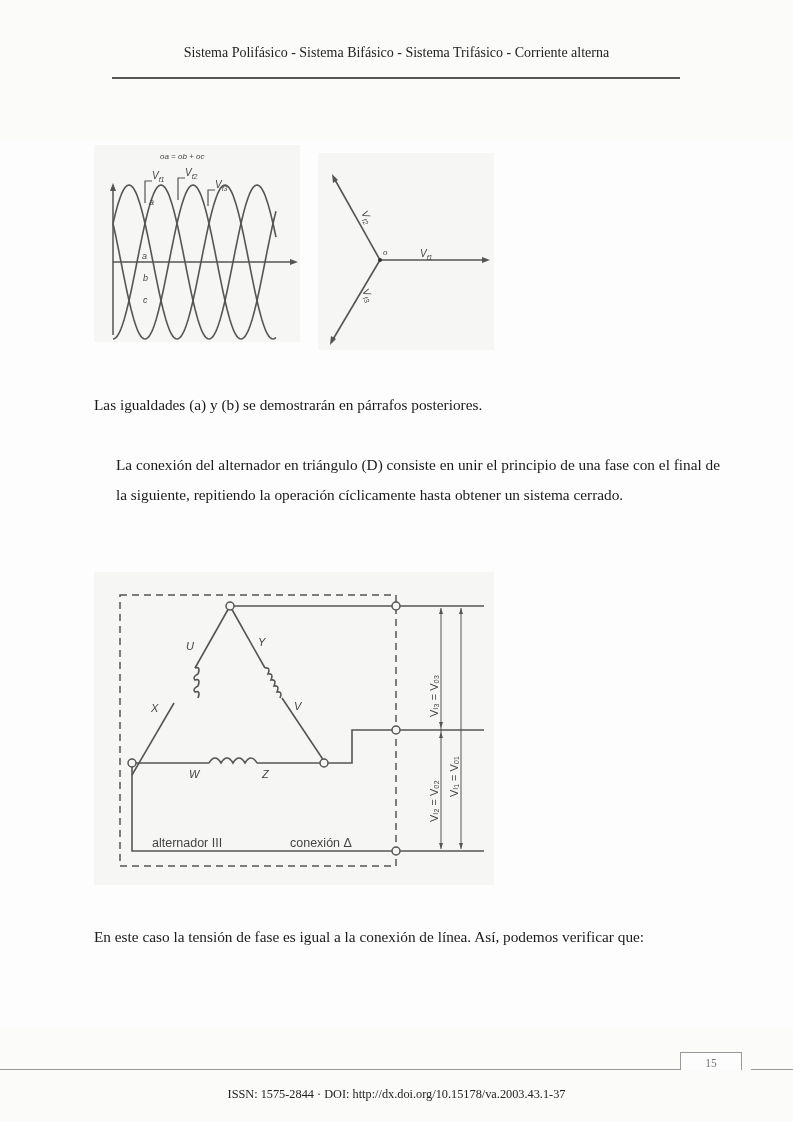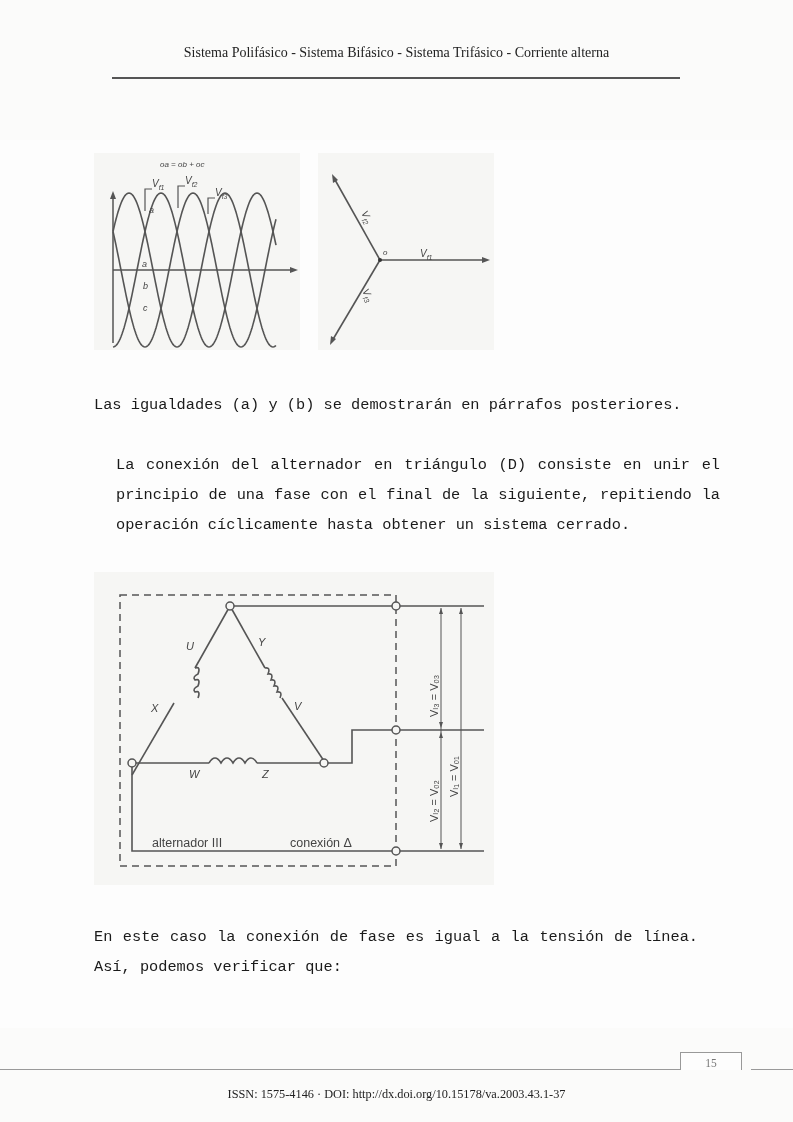--- a/index.html
+++ b/index.html
@@ -14,27 +14,27 @@
   #footer-band { top:1028px; height:94px; }
   #header-title {
     position:absolute; top:45px; left:0; width:793px; text-align:center;
     font-size:14px; color:#222;
   }
   #header-rule {
     position:absolute; top:77px; left:112px; width:568px; height:2px; background:#555;
   }
   .para {
     position:absolute; left:94px; width:604px;
-    font-size:15.3px; line-height:30px; text-align:justify; color:#1a1a1a;font-family:Liberation Mono, monospace;
+    font-size:15.3px; line-height:30px; text-align:justify; color:#1a1a1a;
   }
   #p1 { top:390px; }
   #p2 { top:450px;margin-left:22px; }
   #p3 { top:922px; }
   .figure { position:absolute; background:#f6f6f4; }
-  #fig-waves { left:94px; top:153px; width:206px; height:197px; }
+  #fig-waves { left:94px; top:145px; width:206px; height:197px; }
   #fig-phasor { left:318px; top:153px; width:176px; height:197px; }
   #fig-delta { left:94px; top:572px; width:400px; height:313px; }
   .figure svg { position:absolute; left:0; top:0; }
   .figure text { font-family: "Liberation Sans", "DejaVu Sans", sans-serif; fill:#444; }
   #footer-rule-left { position:absolute; top:1069px; left:0; width:690px; height:1px; background:#999; }
   #footer-rule-right { position:absolute; top:1069px; left:751px; width:42px; height:1px; background:#999; }
   #page-tab {
     position:absolute; top:1052px; left:680px; width:60px; height:17px;
     border:1px solid #999; border-bottom:none; background:#fdfdfd;
     text-align:center; font-size:11.5px; line-height:20px; color:#777;
@@ -136,18 +136,18 @@
     <text x="95" y="206" font-size="11" font-style="italic">W</text>
     <text x="168" y="206" font-size="11" font-style="italic">Z</text>
     <text x="58" y="275" font-size="12.5">alternador III</text>
     <text x="196" y="275" font-size="12.5">conexión Δ</text>
     <text x="0" y="0" font-size="11" transform="translate(344,145) rotate(-90)">Vₗ₃ = Vₒ₃</text>
     <text x="0" y="0" font-size="11" transform="translate(344,250) rotate(-90)">Vₗ₂ = Vₒ₂</text>
     <text x="0" y="0" font-size="11" transform="translate(364,225) rotate(-90)">Vₗ₁ = Vₒ₁</text>
   </svg>
 </div>
 
-<div class="para" id="p3">En este caso la conexión de fase es igual a la tensión de línea. Así, podemos verificar que:</div>
+<div class="para" id="p3">En este caso la tensión de fase es igual a la conexión de línea. Así, podemos verificar que:</div>
 
 <div id="footer-rule-left"></div>
 <div id="page-tab">15</div>
 <div id="footer-rule-right"></div>
-<div id="footer-issn">ISSN:  1575-4146  ·  DOI:  http://dx.doi.org/10.15178/va.2003.43.1-37</div>
+<div id="footer-issn">ISSN:  1575-2844  ·  DOI:  http://dx.doi.org/10.15178/va.2003.43.1-37</div>
 
 </body></html>

